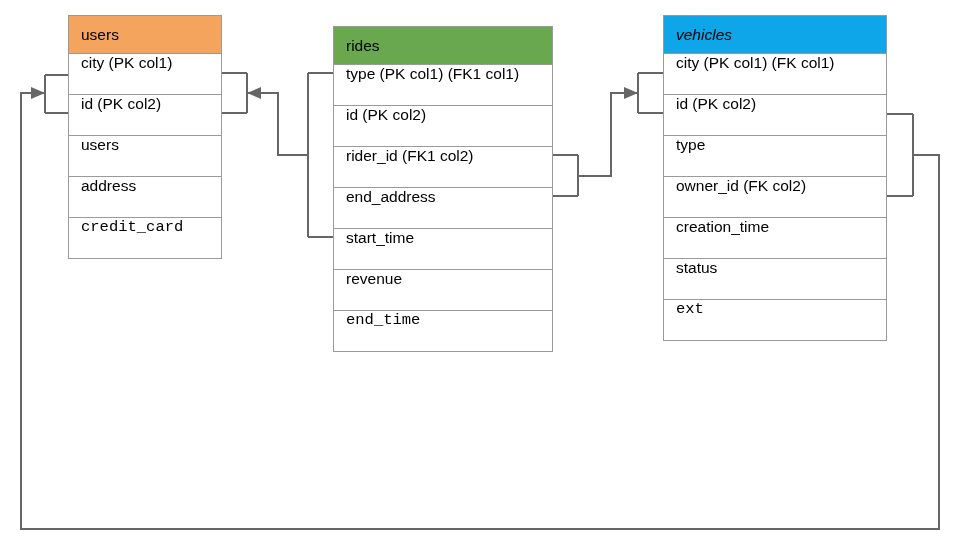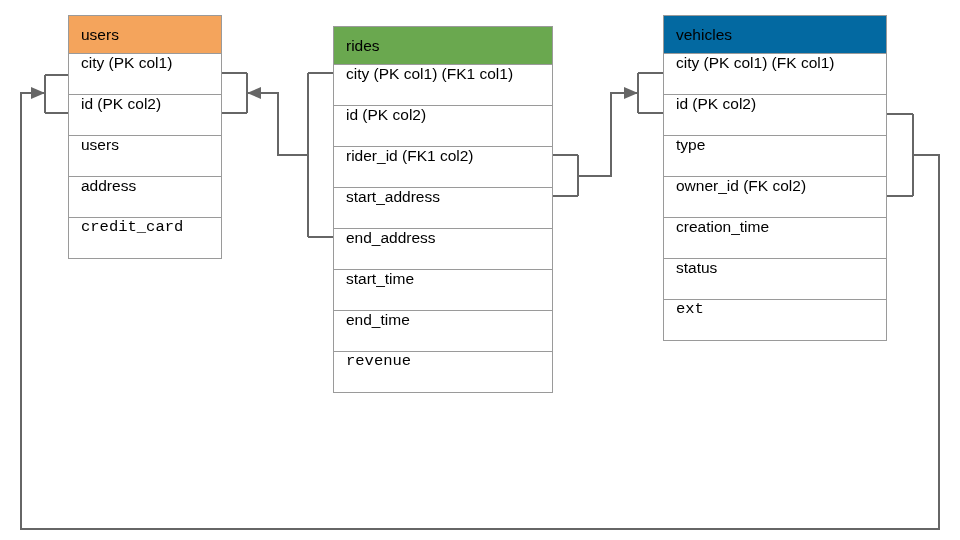--- a/index.html
+++ b/index.html
@@ -110,48 +110,45 @@
         </div>
       </div>
   </div>
 
   <div class="db-table" style="left:333px; top:26px; width:218px">
     <div class="db-header" style="background: rgb(106, 168, 79);">
       <span>rides</span>
     </div>
     <div class="db-rows">
         <div class="db-row">
-          <span>city (PK col1) (FK1 col1)</span>
+          <span>type (PK col1) (FK1 col1)</span>
         </div>
         <div class="db-row">
           <span>id (PK col2)</span>
         </div>
         <div class="db-row">
           <span>rider_id (FK1 col2)</span>
         </div>
         <div class="db-row">
-          <span>start_address</span>
-        </div>
-        <div class="db-row">
           <span>end_address</span>
         </div>
         <div class="db-row">
           <span>start_time</span>
         </div>
         <div class="db-row">
-          <span>end_time</span>
+          <span>revenue</span>
         </div>
         <div class="db-row">
-          <span>revenue</span>
+          <span>end_time</span>
         </div>
       </div>
   </div>
 
   <div class="db-table" style="left:663px; top:15px; width:222px">
-    <div class="db-header" style="background: #0369a1;">
+    <div class="db-header" style="background: #0ea5e9; font-style: italic;">
       <span>vehicles</span>
     </div>
     <div class="db-rows">
         <div class="db-row">
           <span>city (PK col1) (FK col1)</span>
         </div>
         <div class="db-row">
           <span>id (PK col2)</span>
         </div>
         <div class="db-row">

